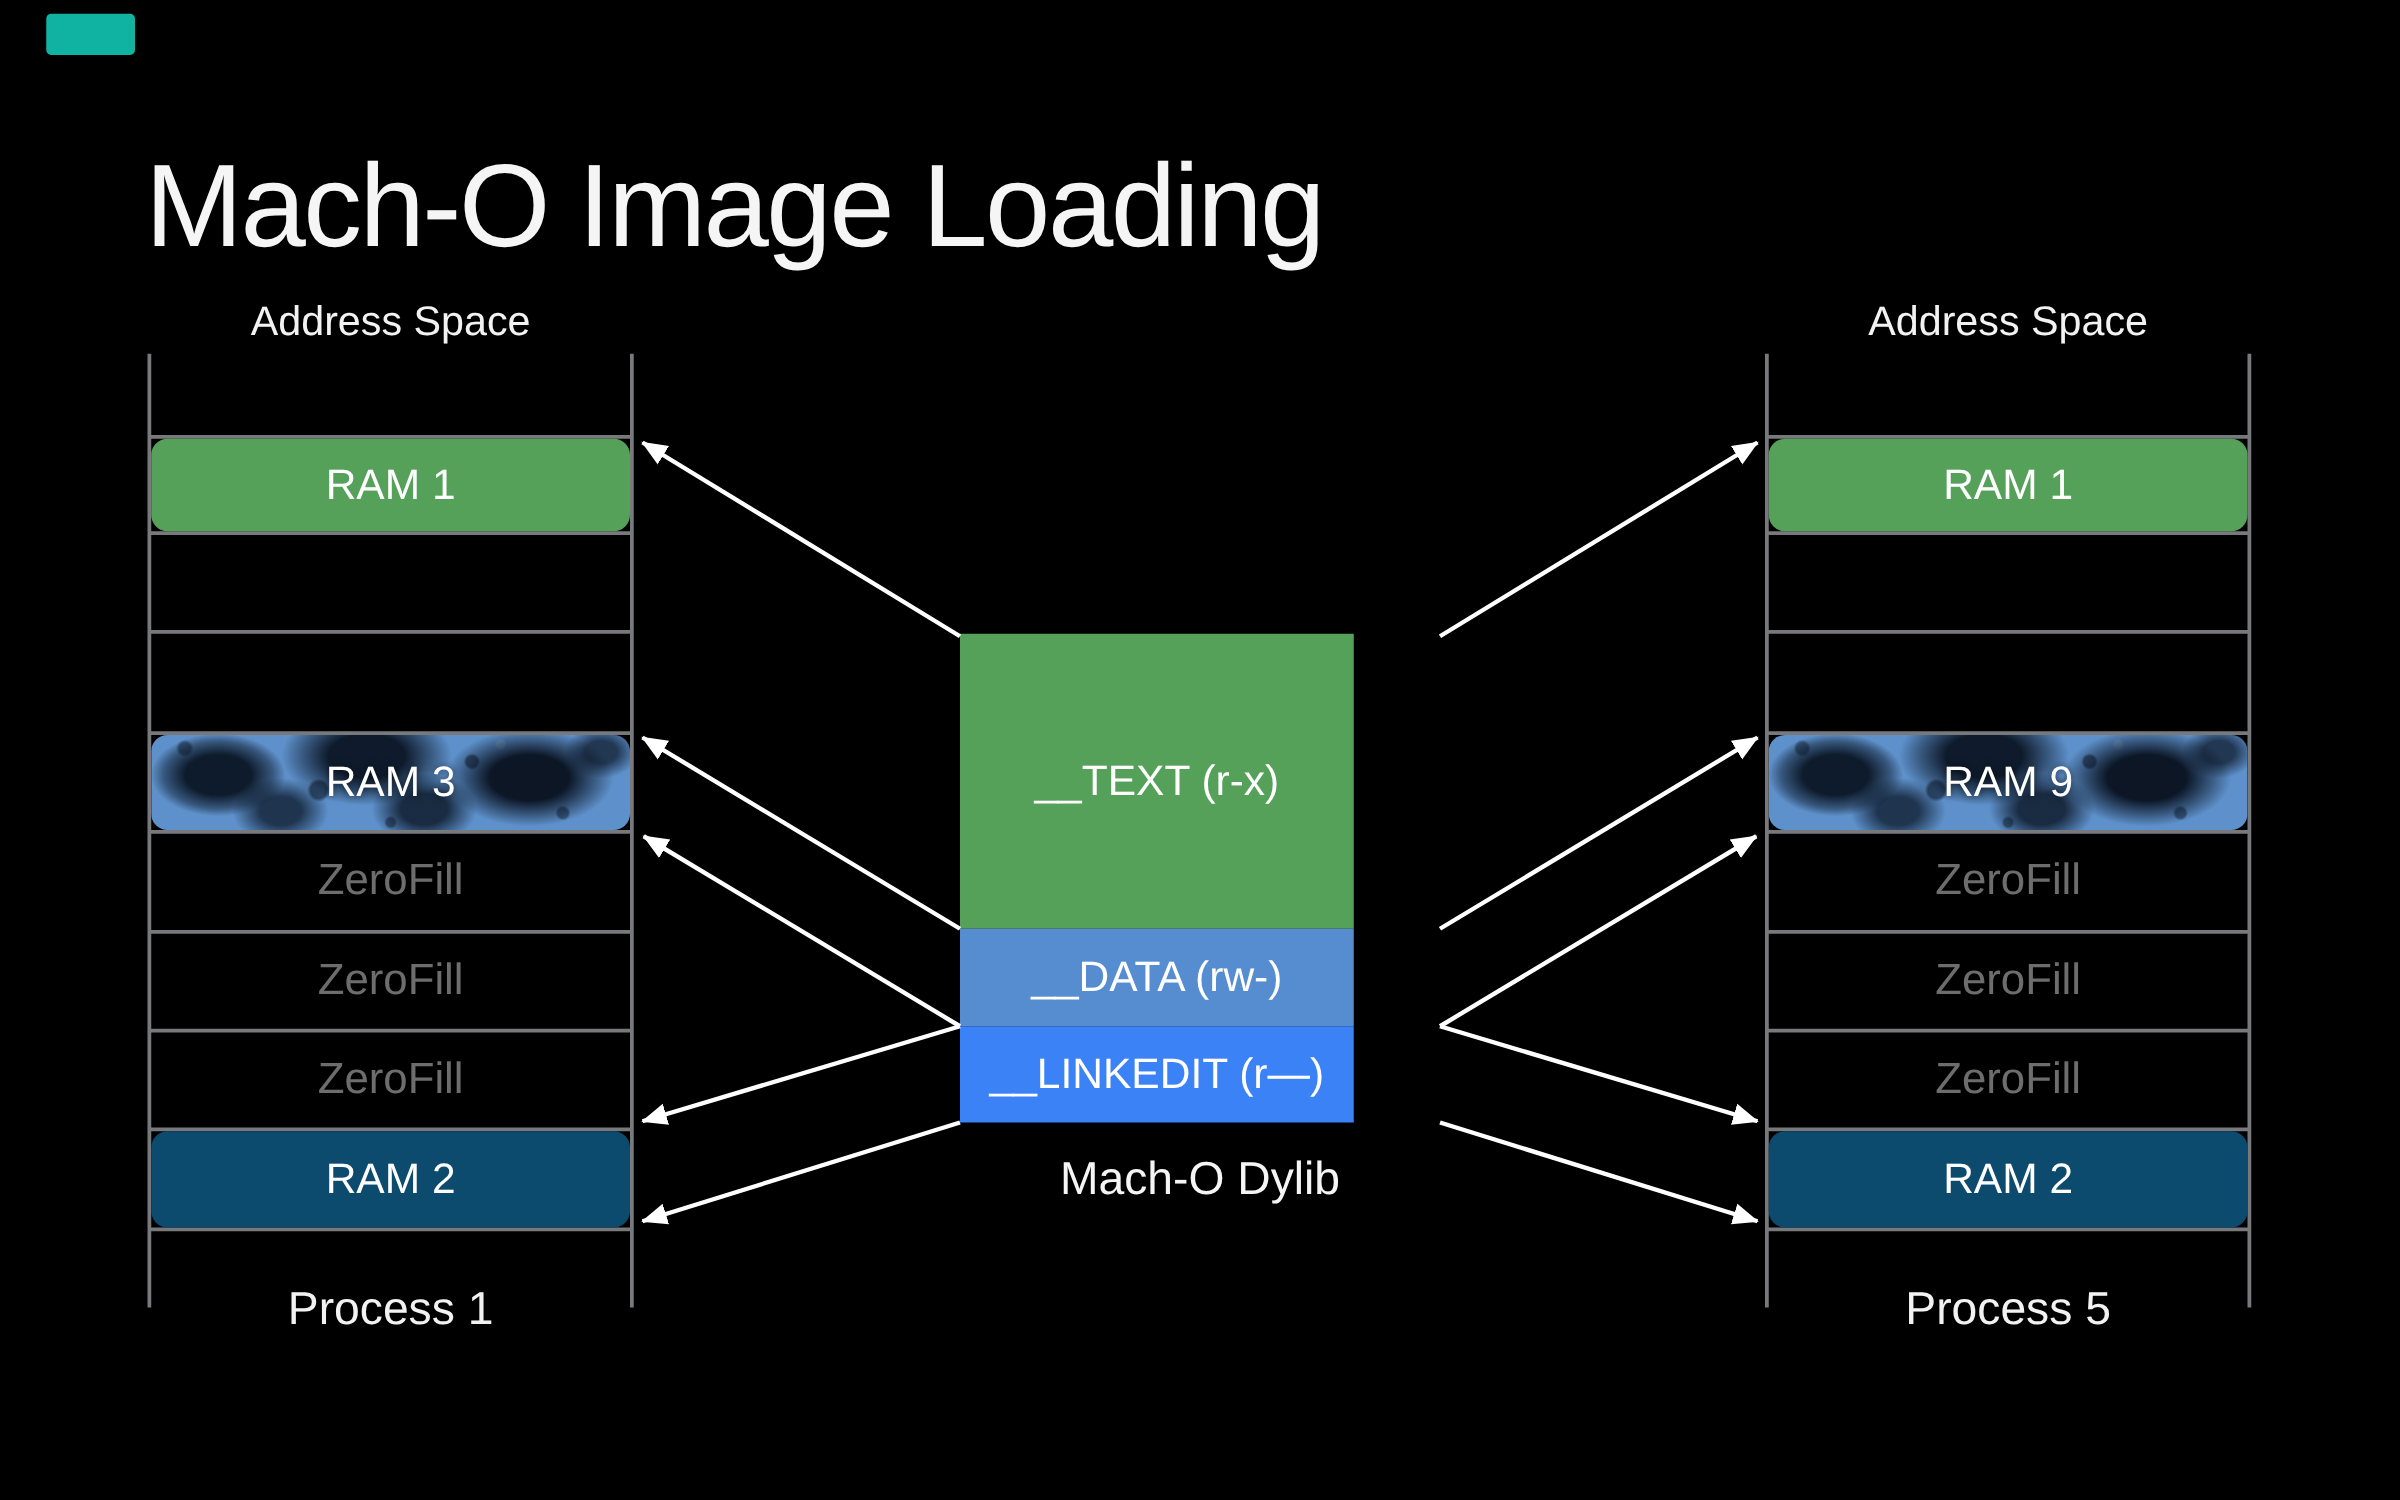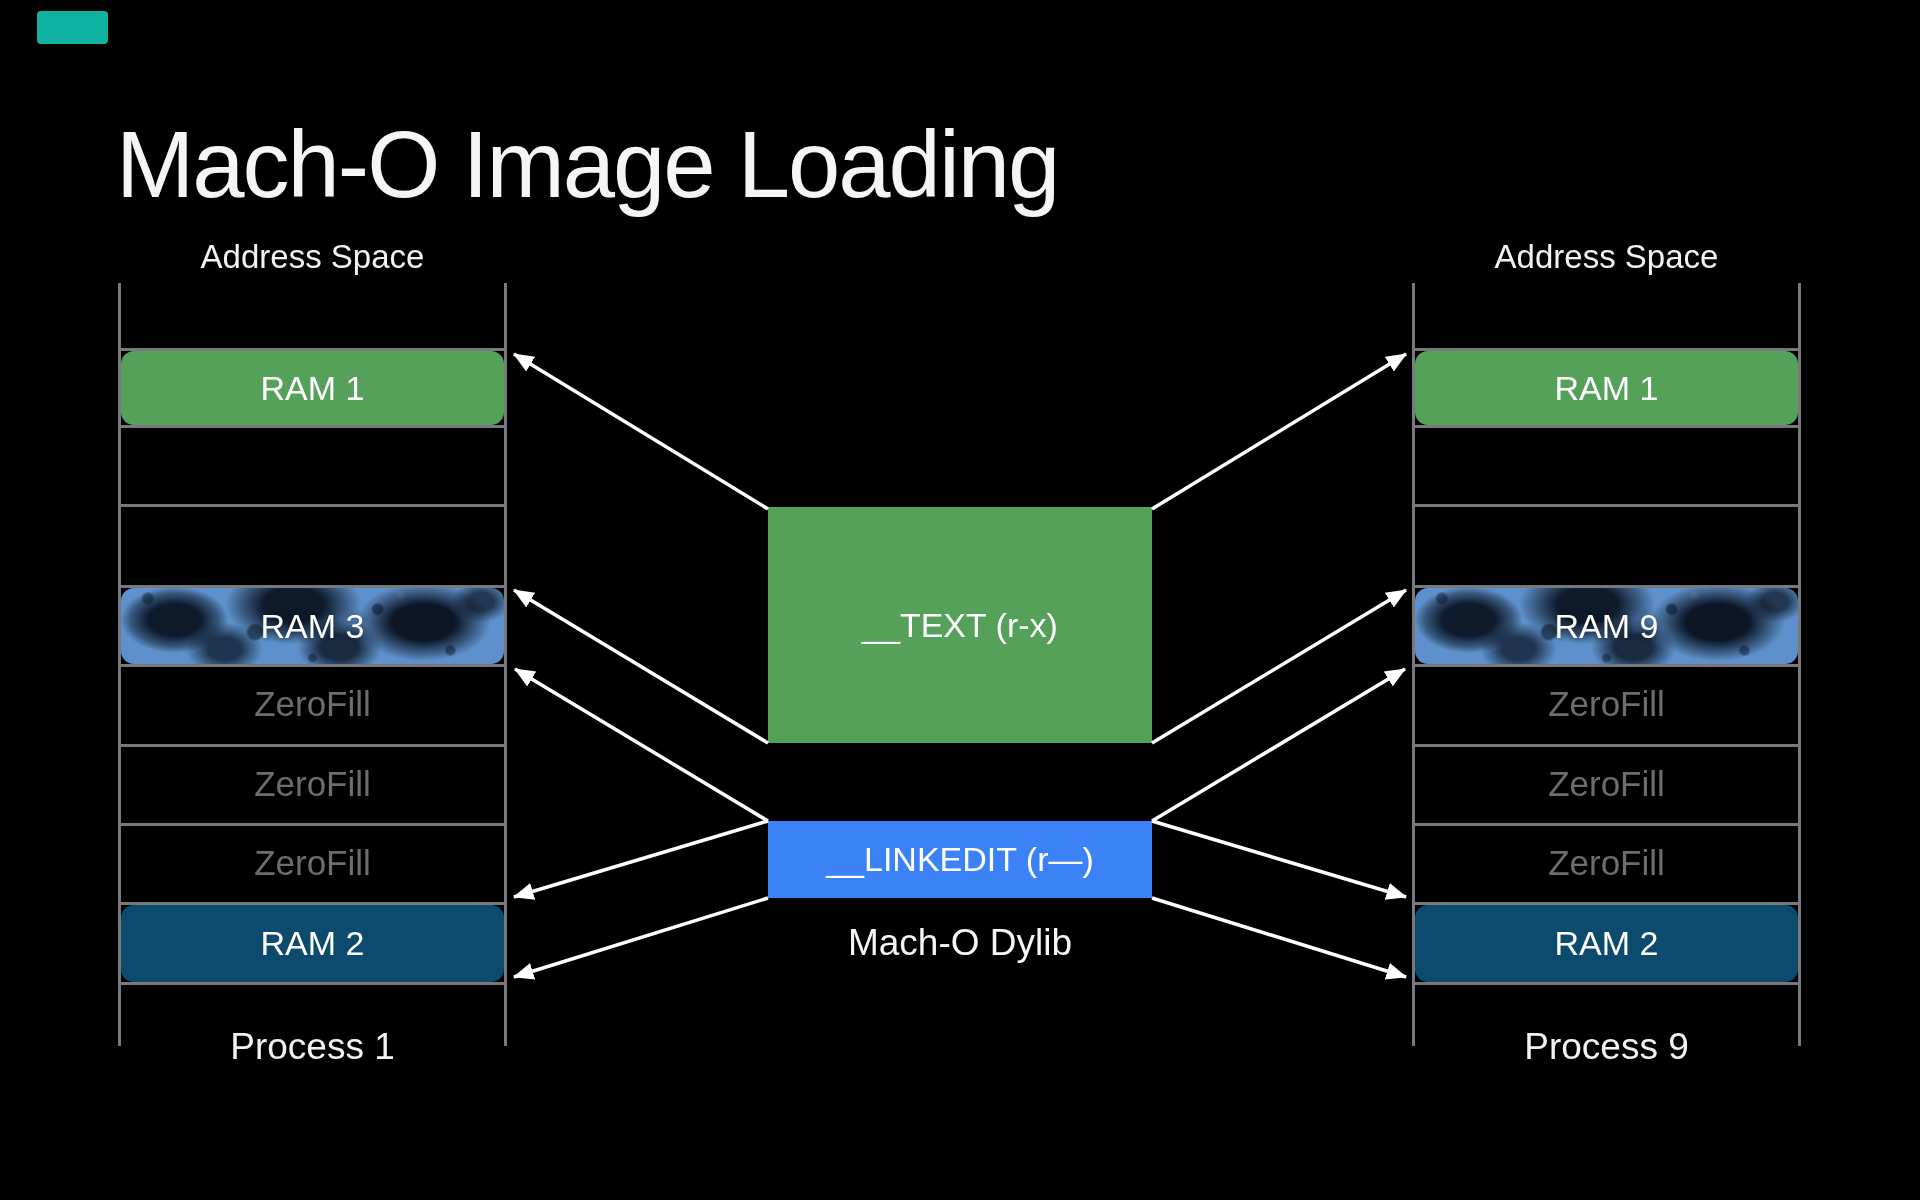--- a/index.html
+++ b/index.html
@@ -41,21 +41,21 @@
       radial-gradient(circle 6px at 73% 10%, rgba(220,235,250,0.16) 50%, rgba(220,235,250,0) 80%);}
   .fill-tex .lbl{text-shadow:0 0 6px rgba(0,0,0,0.55);}
 
   .col-caption{position:absolute;width:389px;text-align:center;color:#f2f2f2;white-space:nowrap;}
   .col-header{top:238px;font-size:33px;}
   .col-footer{top:1026px;font-size:37px;}
   .col-caption.leftx{left:118px;}
   .col-caption.rightx{left:1412px;}
 
   
-  .dylib-seg{position:absolute;left:768px;width:384px;display:flex;align-items:center;justify-content:center;}
+  .dylib-seg{position:absolute;left:768px;width:315px;display:flex;align-items:center;justify-content:center;}
   .seg-text{top:507px;height:236px;background:#55a159;}
   .seg-data{top:743px;height:78px;background:#568cd0;}
   .seg-linkedit{top:821px;height:77px;background:#3b82f6;}
   .dylib-seg .lbl{font-size:34px;color:#fff;}
   .dylib-caption{position:absolute;left:768px;width:384px;top:922px;text-align:center;
                  font-size:37px;color:#f5f5f5;white-space:nowrap;}
 
   .arrows{position:absolute;left:0;top:0;width:1920px;height:1200px;pointer-events:none;}
 </style>
 </head>
@@ -64,21 +64,21 @@
 <div class="stage">
 
   <div class="corner-marker"></div>
 
   <h1 class="slide-title">Mach-O Image Loading</h1>
 
   <div class="col-caption col-header leftx">Address Space</div>
   <div class="col-caption col-footer leftx">Process 1</div>
 
   <div class="col-caption col-header rightx">Address Space</div>
-  <div class="col-caption col-footer rightx">Process 9</div>
+  <div class="col-caption col-footer rightx">Process 5</div>
 
   <div class="ladder left">
     <div class="rail l"></div>
     <div class="rail r"></div>
     <div class="rung" style="top:65px"></div>
     <div class="rung" style="top:142px"></div>
     <div class="rung" style="top:221px"></div>
     <div class="rung" style="top:302px"></div>
     <div class="rung" style="top:381px"></div>
     <div class="rung" style="top:461px"></div>
@@ -135,20 +135,23 @@
       <span class="lbl">ZeroFill</span>
     </div>
     <div class="cell fill-teal" style="top:622px;height:77px">
       <span class="lbl">RAM 2</span>
     </div>
   </div>
 
   <div class="dylib-seg seg-text">
     <span class="lbl">__TEXT (r-x)</span>
   </div>
+  <div class="dylib-seg seg-data">
+    <span class="lbl">__DATA (rw-)</span>
+  </div>
   <div class="dylib-seg seg-linkedit">
     <span class="lbl">__LINKEDIT (r—)</span>
   </div>
   <div class="dylib-caption">Mach-O Dylib</div>
 
   <svg class="arrows" viewBox="0 0 1920 1200">
     <defs>
       <marker id="ah" viewBox="0 0 10 10" refX="9" refY="5" markerWidth="6.2" markerHeight="6.2" orient="auto">
         <path d="M0,1 L9.5,5 L0,9 z" fill="#ffffff"></path>
       </marker>

